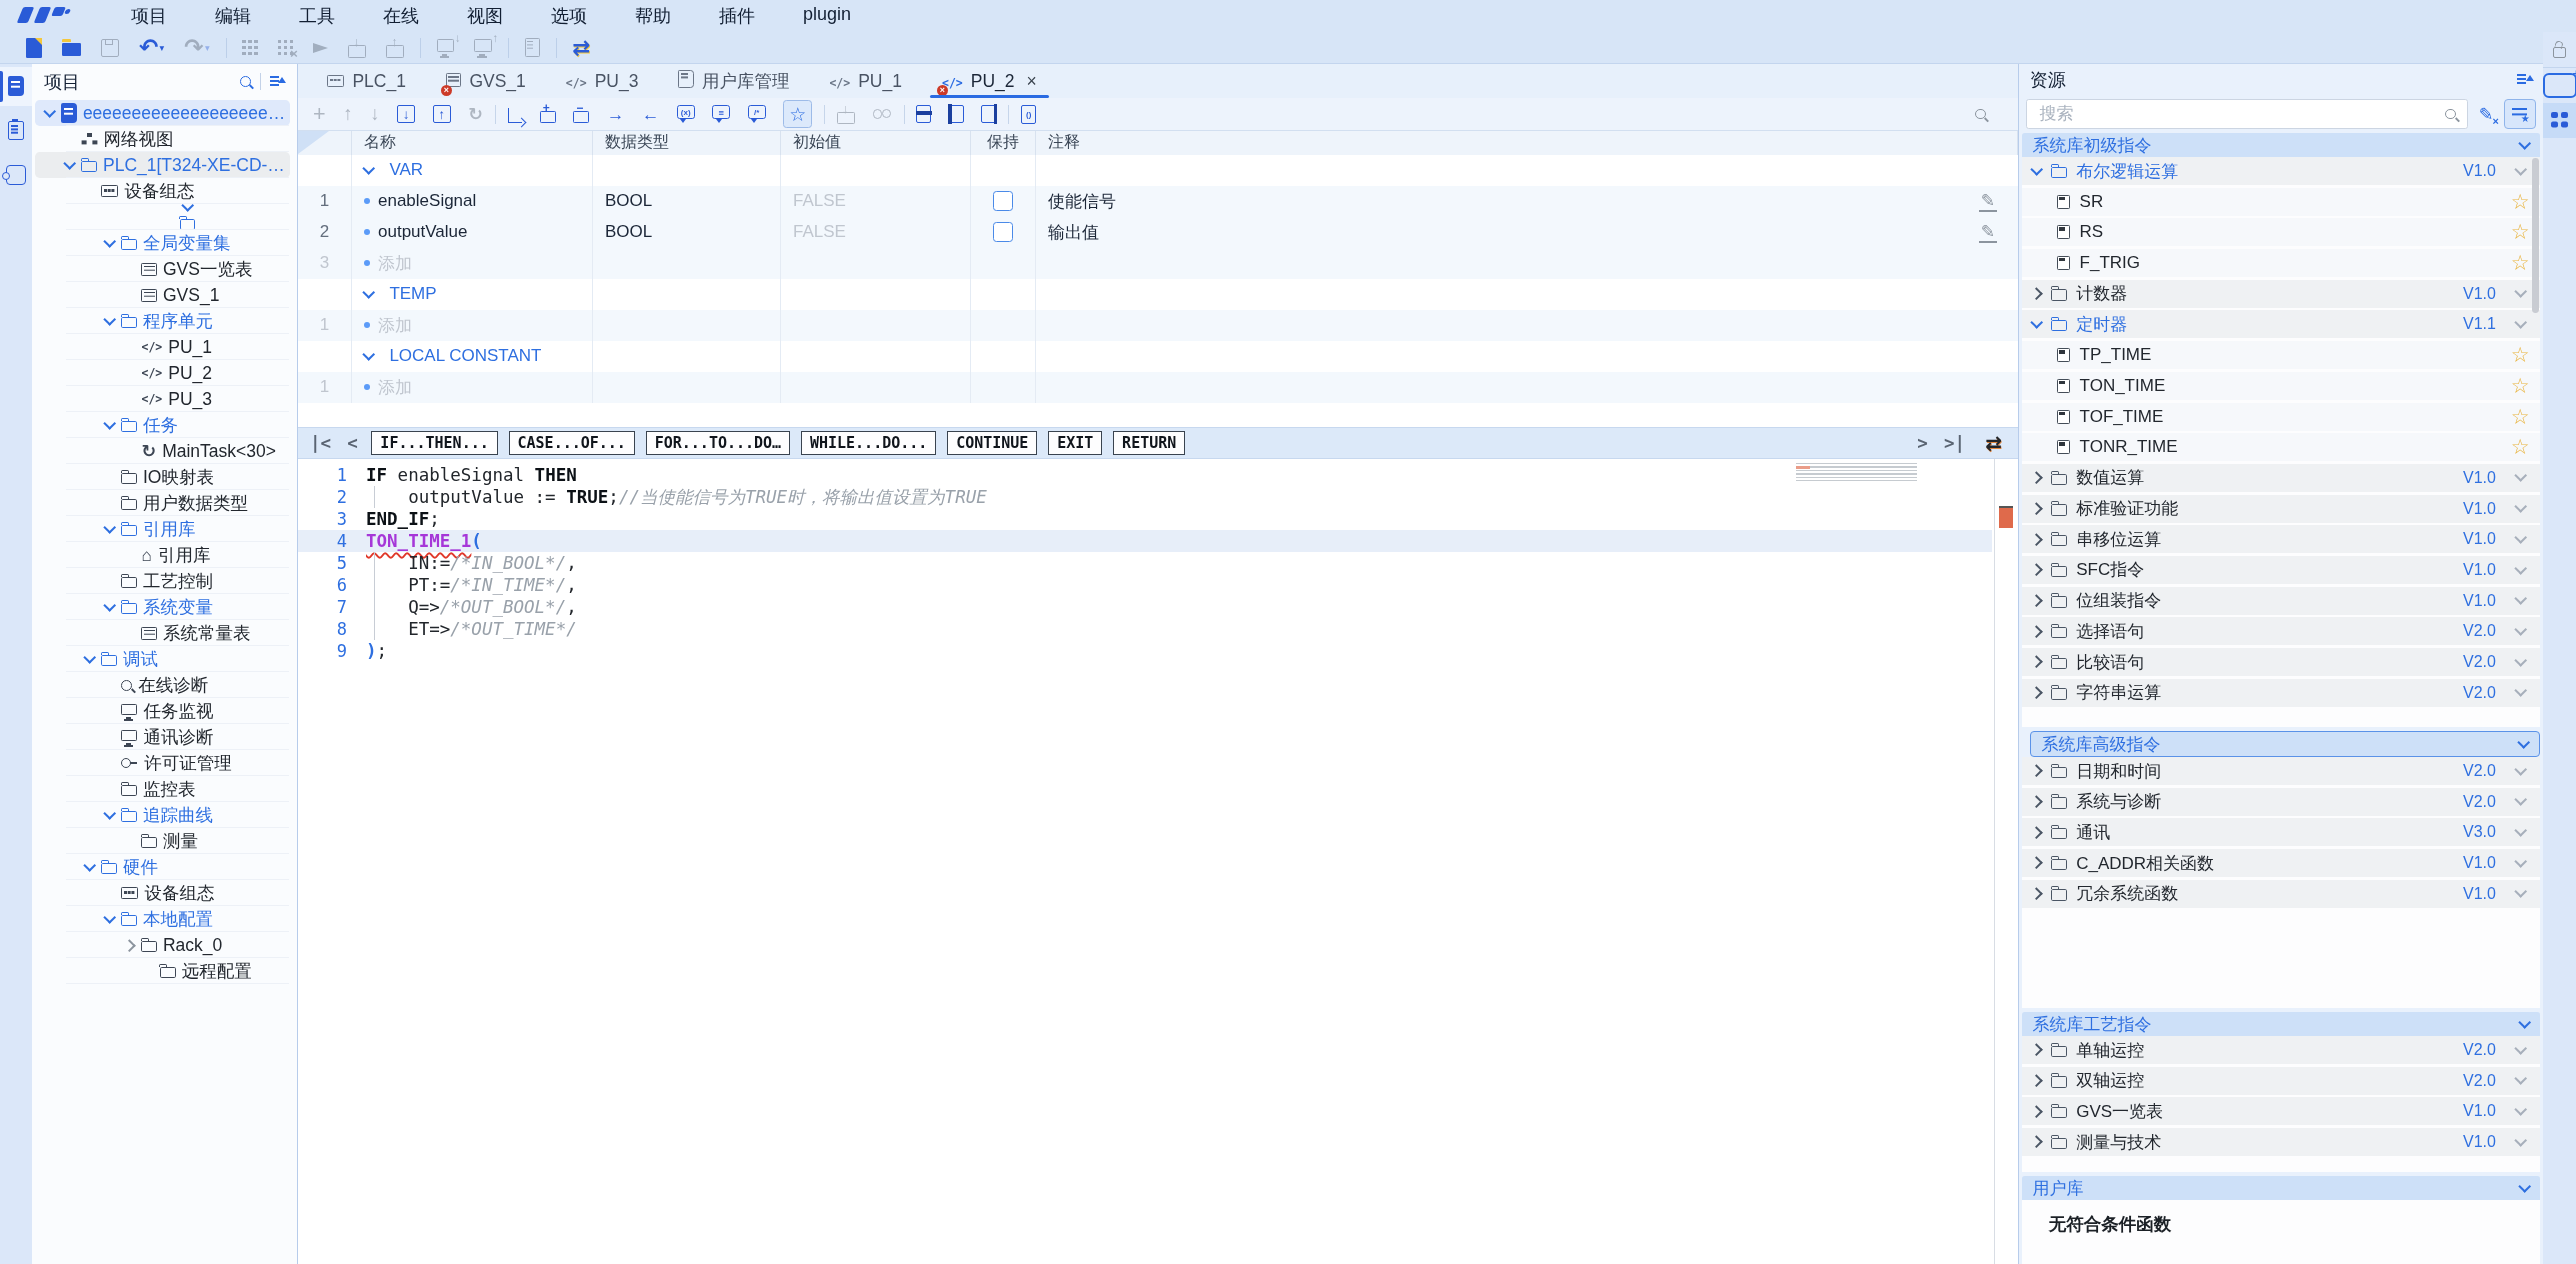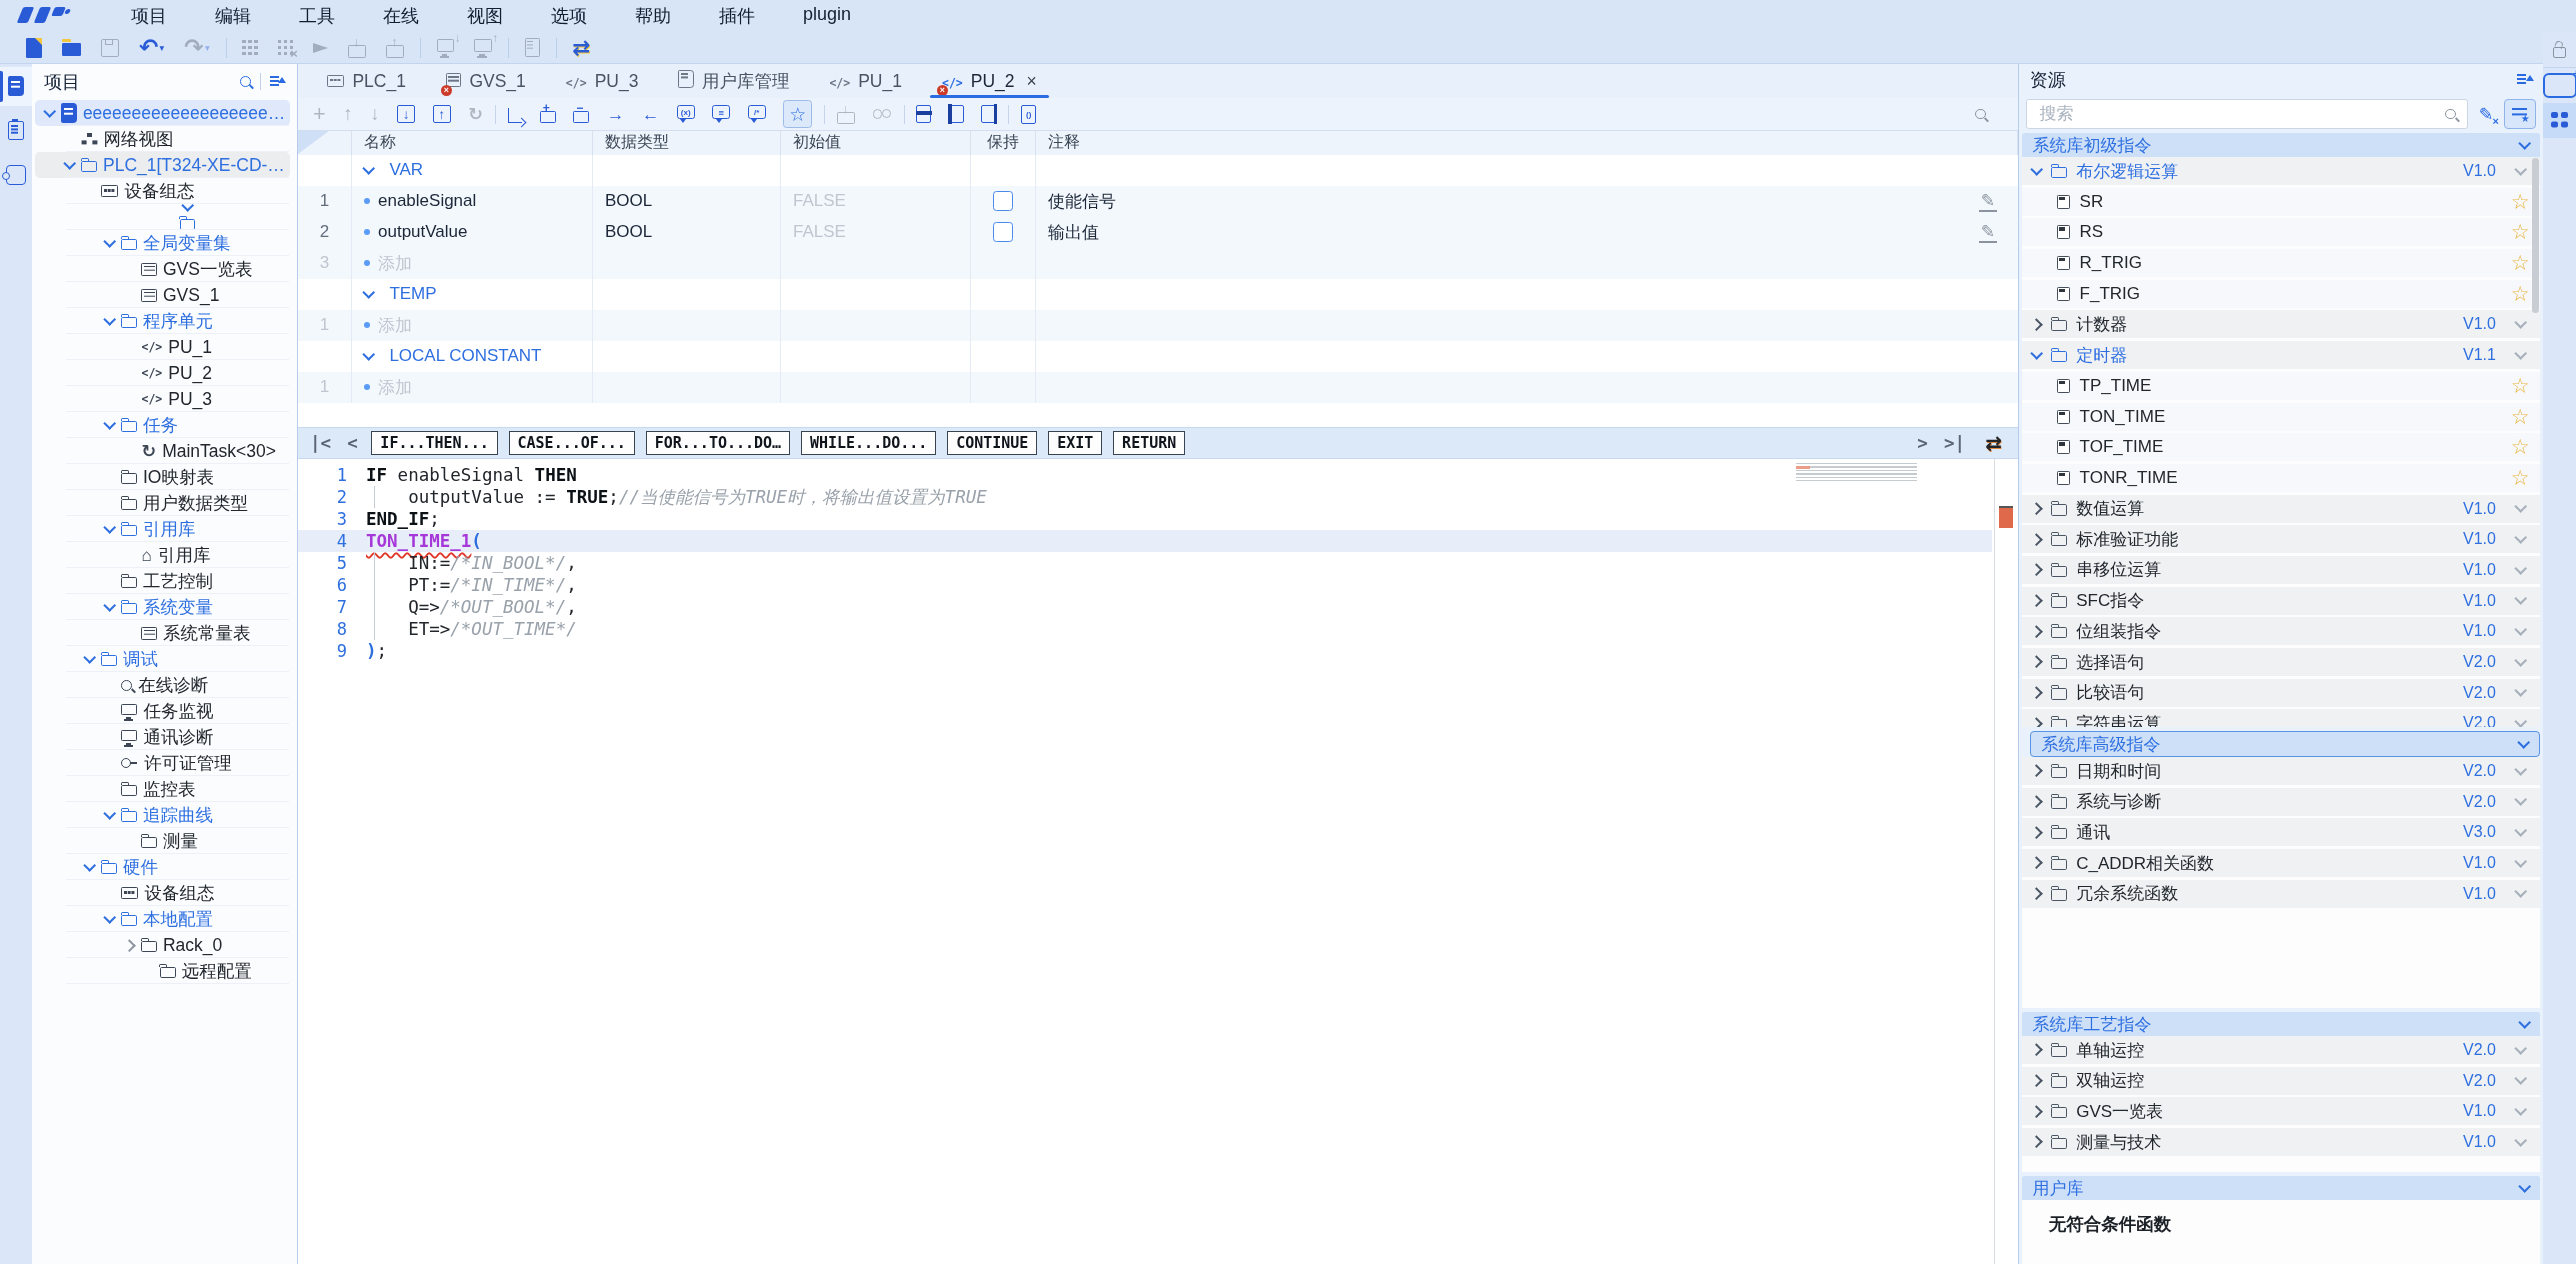--- a/index.html
+++ b/index.html
@@ -826,25 +826,20 @@
                 <span>SR</span>
                 <span class="icx ic-star" style="margin-left: auto;"></span>
               </div>
               <div class="rp-row item">
                 <span class="icx ic-cube"></span>
                 <span>RS</span>
                 <span class="icx ic-star" style="margin-left: auto;"></span>
               </div>
               <div class="rp-row item">
                 <span class="icx ic-cube"></span>
-                <span>R_TRIG</span>
-                <span class="icx ic-star" style="margin-left: auto;"></span>
-              </div>
-              <div class="rp-row item">
-                <span class="icx ic-cube"></span>
                 <span>F_TRIG</span>
                 <span class="icx ic-star" style="margin-left: auto;"></span>
               </div>
               <div class="rp-row group">
                 <span class="icx ic-chev right" style="color: rgb(74, 85, 100);"></span>
                 <span class="icx ic-folder gico"></span>
                 <span class="glabel">计数器</span>
                 <span class="ver">V1.0</span>
                 <span class="icx ic-chev vchev"></span>
               </div>

